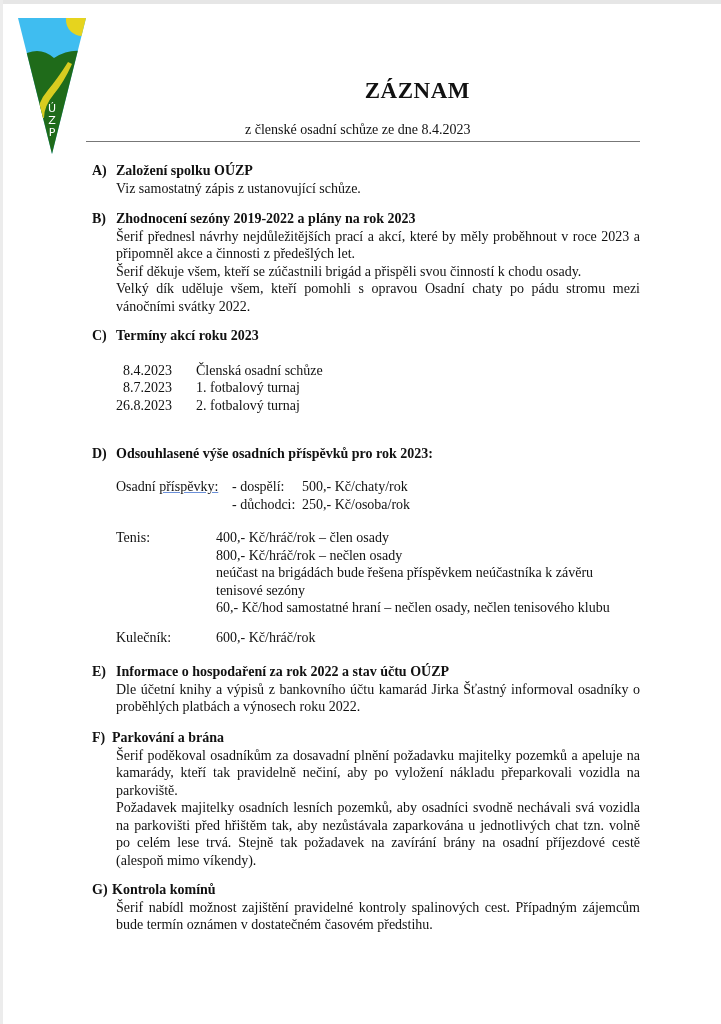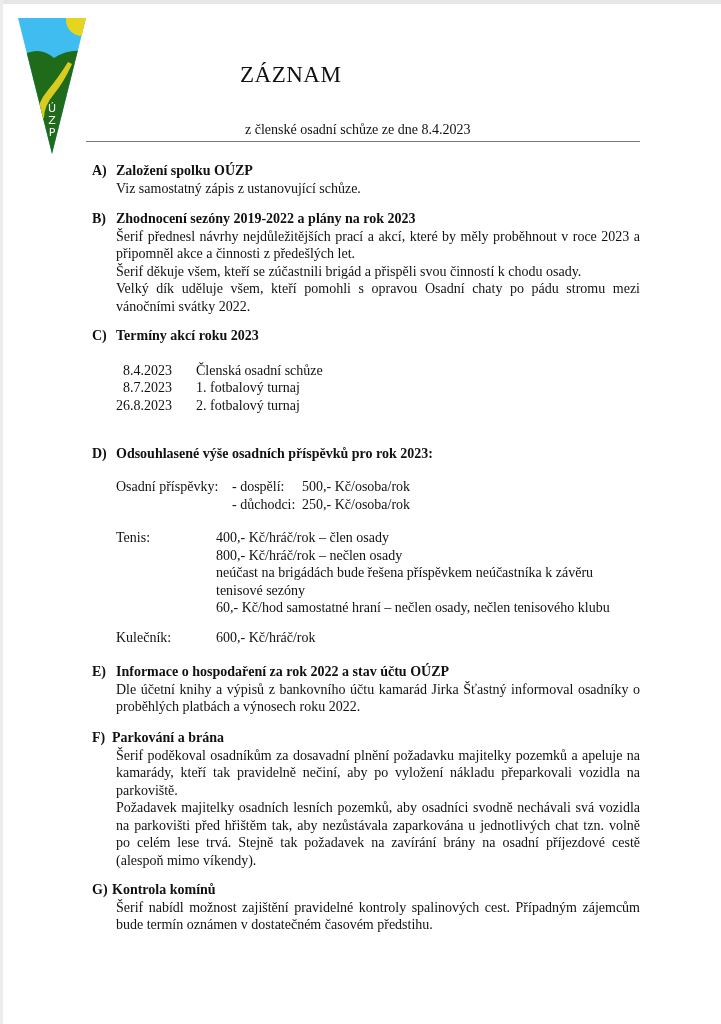--- a/index.html
+++ b/index.html
@@ -7,41 +7,41 @@
     width: 721px; height: 1024px; overflow: hidden;
     background: #ffffff;
     font-family: "Liberation Serif", "DejaVu Serif", serif;
     color: #111111;
     position: relative;
   }
   .top-border { position: absolute; left: 0; top: 0; width: 721px; height: 4px; background: #e6e6e6; }
   .left-border { position: absolute; left: 0; top: 0; width: 3px; height: 1024px; background: #ececec; }
   .logo { position: absolute; left: 18px; top: 18px; width: 68px; height: 136px; }
   .title {
-    position: absolute; left: 240px; width: 230px; top: 62px;
-    text-align: left; font-weight: normal; font-size: 23px; letter-spacing: 0.5px;
+    position: absolute; left: 240px; width: 230px; top: 78px;
+    text-align: right; font-weight: bold; font-size: 23px; letter-spacing: 0.5px;
   }
   .subtitle {
     position: absolute; left: 245px; top: 122px; font-size: 14px;
   }
   .rule {
     position: absolute; left: 86px; top: 141px; width: 554px; height: 1px; background: #777;
   }
   .section { position: absolute; left: 92px; width: 548px; font-size: 14px; line-height: 17.5px; }
   .sec-head { font-weight: bold; display: flex; }
   .sec-letter { display: inline-block; width: 24px; }
   .sec-body { padding-left: 24px; text-align: justify; }
   .sec-body p { margin: 0; }
   .events { margin-top: 17px; padding-left: 0; }
   .event-row { display: flex; height: 17.5px; }
   .event-date { width: 80px; text-align: right; font-weight: normal; }
   .event-name { padding-left: 24px; }
   .fee-grid { position: absolute; left: 116px; font-size: 14px; line-height: 17.5px; }
   .fee-row { display: flex; }
-  .ul-wave { text-decoration-color: #6a8fd8; }
+  .ul-wave { text-decoration: underline; text-decoration-color: #6a8fd8; }
 </style>
 </head>
 <body>
 
 <div class="top-border"></div>
 <div class="left-border"></div>
 
 <svg class="logo" viewBox="0 0 68 136">
   <defs>
       <clipPath id="tri">
@@ -109,21 +109,21 @@
 <div class="section" style="top:445px">
   <div class="sec-head">
     <span class="sec-letter">D)</span>
     <span>Odsouhlasené výše osadních příspěvků pro rok 2023:</span>
   </div>
 </div>
 <div class="fee-grid" style="top:478px">
   <div class="fee-row">
     <span style="width:116px"><span>Osadní </span><span class="ul-wave">příspěvky:</span></span>
     <span style="width:70px">- dospělí:</span>
-    <span>500,- Kč/osoba/rok</span>
+    <span>500,- Kč/chaty/rok</span>
   </div>
   <div class="fee-row">
     <span style="width:116px"></span>
     <span style="width:70px">- důchodci:</span>
     <span>250,- Kč/osoba/rok</span>
   </div>
 </div>
 <div class="fee-grid" style="top:529px; width:530px">
   <div class="fee-row">
     <span style="width:100px; flex:none">Tenis:</span>

